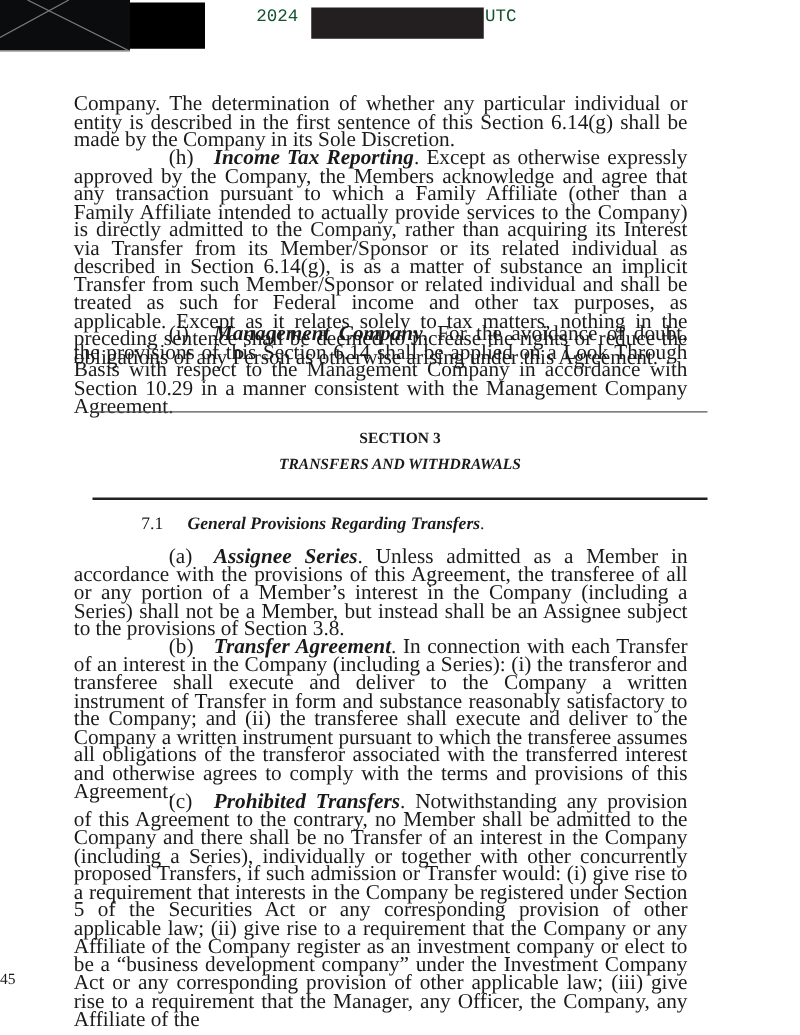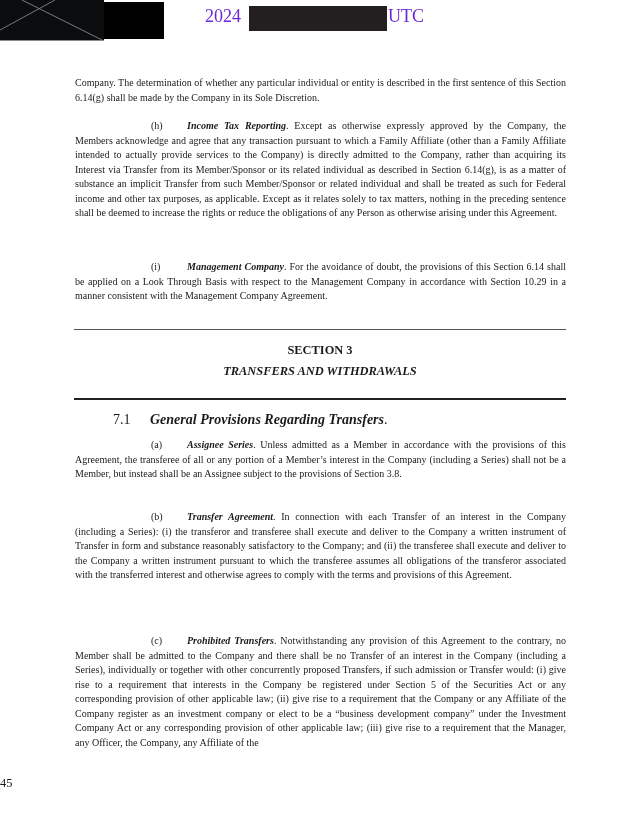--- a/index.html
+++ b/index.html
@@ -6,28 +6,28 @@
     html, body { width: 640px; height: 828px; background: #ffffff; overflow: hidden; }
     body { position: relative; font-family: "Liberation Serif", "DejaVu Serif", serif; color: #1a1a1a; }
 
     .redact-box-1 {
       position: absolute; left: 0; top: 0; width: 104px; height: 41px;
       background: #0b0c0d; border-bottom: 1px solid #8a8a8a; overflow: hidden;
     }
     .redact-box-1 svg { position: absolute; left: 0; top: 0; }
     .redact-box-2 { position: absolute; left: 104px; top: 2px; width: 60px; height: 37px; background: #000; }
     .stamp-text {
-      position: absolute; top: 6px; font-family: Liberation Serif, serif;
-      font-size: 18px; color: #6d28d9; letter-spacing: 0px;
+      position: absolute; top: 6px; font-family: Liberation Mono, monospace;
+      font-size: 14px; color: #14532d; letter-spacing: 0px;
     }
     .stamp-year { left: 205px; }
     .stamp-utc { left: 388px; }
     .redact-box-3 { position: absolute; left: 249px; top: 6px; width: 138px; height: 25px; background: #231f20; }
 
-    .page-body { position: absolute; left: 75px; width: 491px; font-size: 10px; line-height: 14.55px; }
+    .page-body { position: absolute; left: 59px; width: 491px; font-size: 17px; line-height: 14.55px; }
     .para { text-align: justify; text-align-last: left; }
     .indent-sub { text-indent: 76px; }
     .para .label { display: inline-block; width: 36px; text-indent: 0; }
     .para .heading { font-weight: bold; font-style: italic; }
 
     .rule { position: absolute; left: 74px; width: 492px; height: 1px; background: #555; }
     .rule.thick { height: 1.5px; background: #222; }
     .section-title {
       position: absolute; left: 74px; width: 492px; text-align: center;
       font-weight: bold; font-size: 12.4px;

